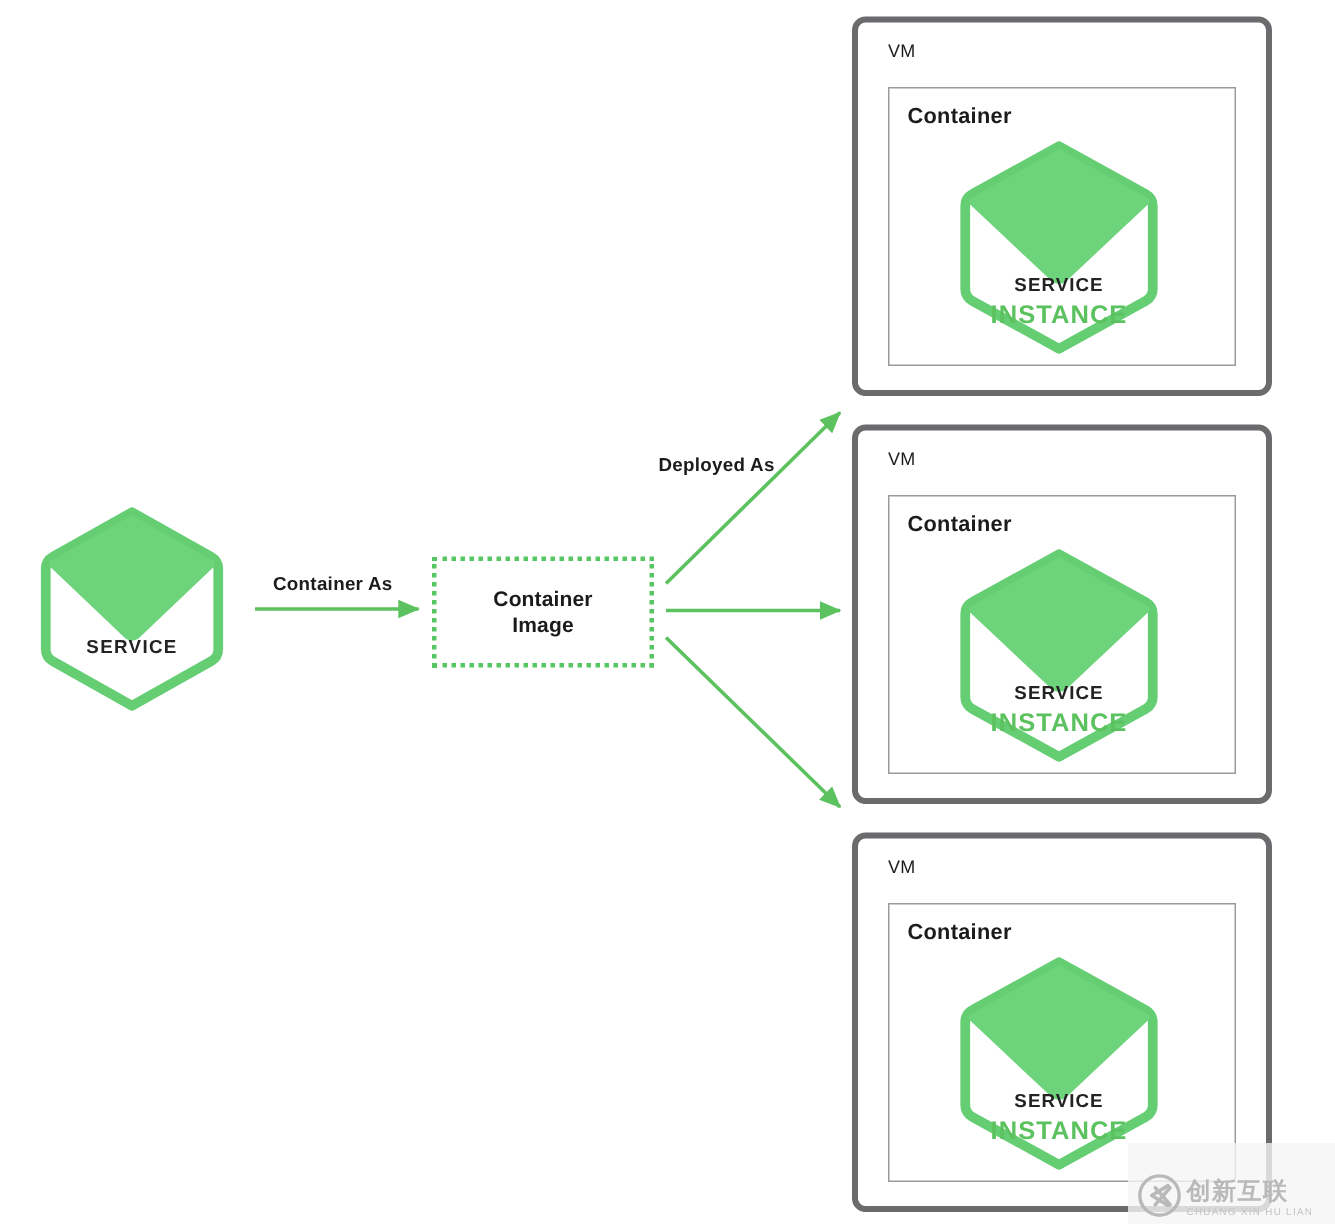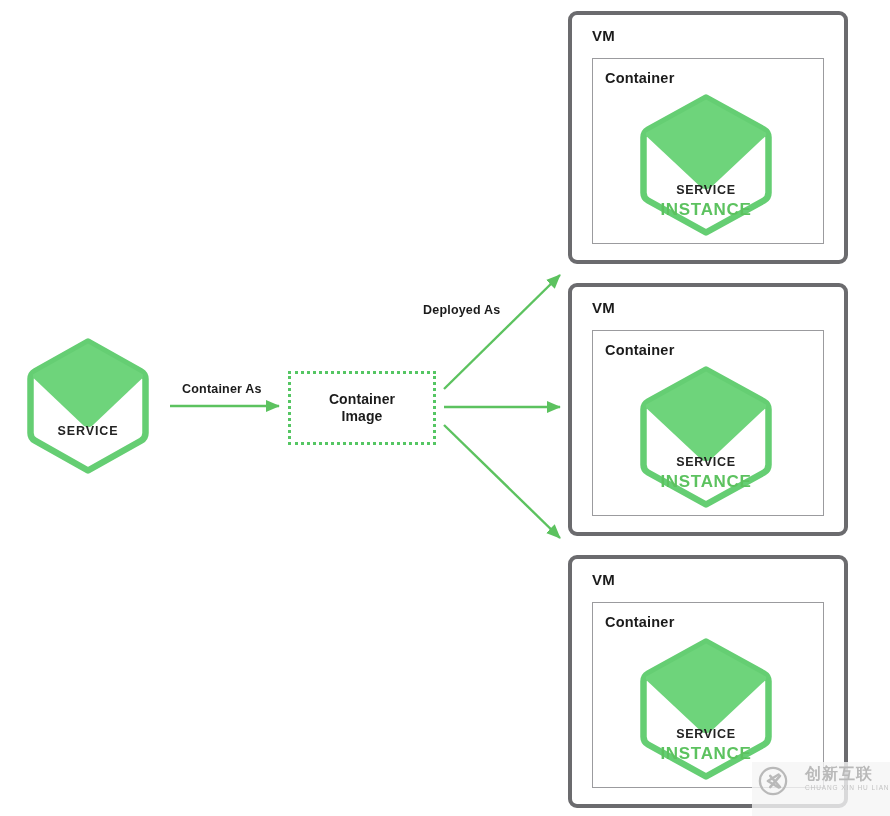--- a/index.html
+++ b/index.html
@@ -26,22 +26,22 @@
   
   .vm-box {
     position: absolute;
     box-sizing: border-box;
     border: 4px solid #6b6b6e;
     border-radius: 9px;
     background: #ffffff;
   }
   .vm-label {
     position: absolute;
-    font-size: 15px;
-    font-weight: bold;
+    font-size: 12px;
+    font-weight: normal;
     color: #1b1b1b;
     letter-spacing: 0.2px;
     white-space: nowrap;
   }
 
   
   .container-box {
     position: absolute;
     box-sizing: border-box;
     border: 1px solid #9b9b9e;
@@ -128,22 +128,22 @@
   }
 
   
   .watermark {
     position: absolute;
     left: 752px;
     top: 762px;
     width: 138px;
     height: 54px;
     display: flex;
-    align-items: flex-start;
-    gap: 17px;
+    align-items: flex-end;
+    gap: 3px;
     background: rgba(245,245,245,0.80);
     padding: 4px 6px;
     box-sizing: border-box;
   }
   .watermark .wm-mark {
     width: 30px;
     height: 30px;
     flex: 0 0 30px;
   }
   .watermark .wm-text {
@@ -199,21 +199,21 @@
 
   <div class="arrow-label" style="left:182px; top:382px;">Container As</div>
 
   <div class="image-box" style="left:288px; top:371px; width:148px; height:74px;">
     <div class="lbl">
       <span>Container</span><br>
       <span>Image</span>
     </div>
   </div>
 
-  <div class="arrow-label" style="left:423px; top:303px;text-align:right;">Deployed As</div>
+  <div class="arrow-label" style="left:439px; top:303px;text-align:right;">Deployed As</div>
 
   <div class="vm-box" style="left:568px; top:11px; width:280px; height:253px;">
   </div>
   <div class="vm-label" style="left:592px; top:27px;">VM</div>
   <div class="container-box" style="left:592px; top:58px; width:232px; height:186px;">
   </div>
   <div class="container-label" style="left:605px; top:70px;">Container</div>
   <div class="hexwrap" style="left:636px; top:92px; width:140px; height:146px;">
     <svg viewBox="0 0 140 146" width="140" height="146">
       <path d="M70 5.5 L128 37.5 a9 9 0 0 1 4.5 7.8 L132.5 100.7 a9 9 0 0 1 -4.5 7.8 L70 140.5 L12 108.5 a9 9 0 0 1 -4.5 -7.8 L7.5 45.3 a9 9 0 0 1 4.5 -7.8 Z" fill="none" stroke="#65ce73" stroke-width="6.5" stroke-linejoin="round"></path>

